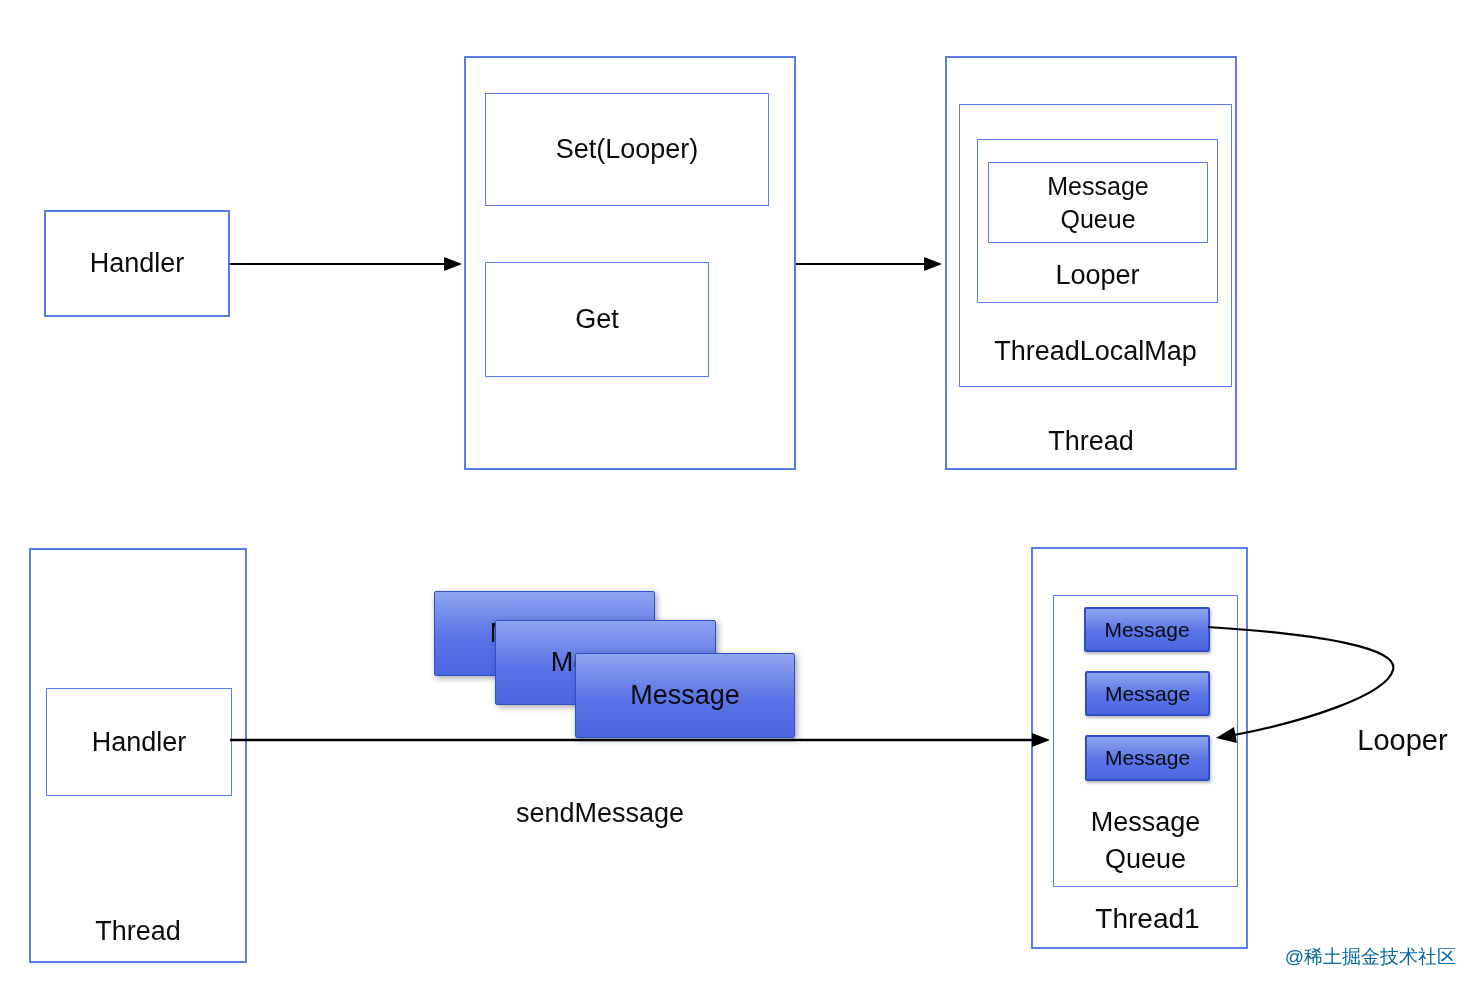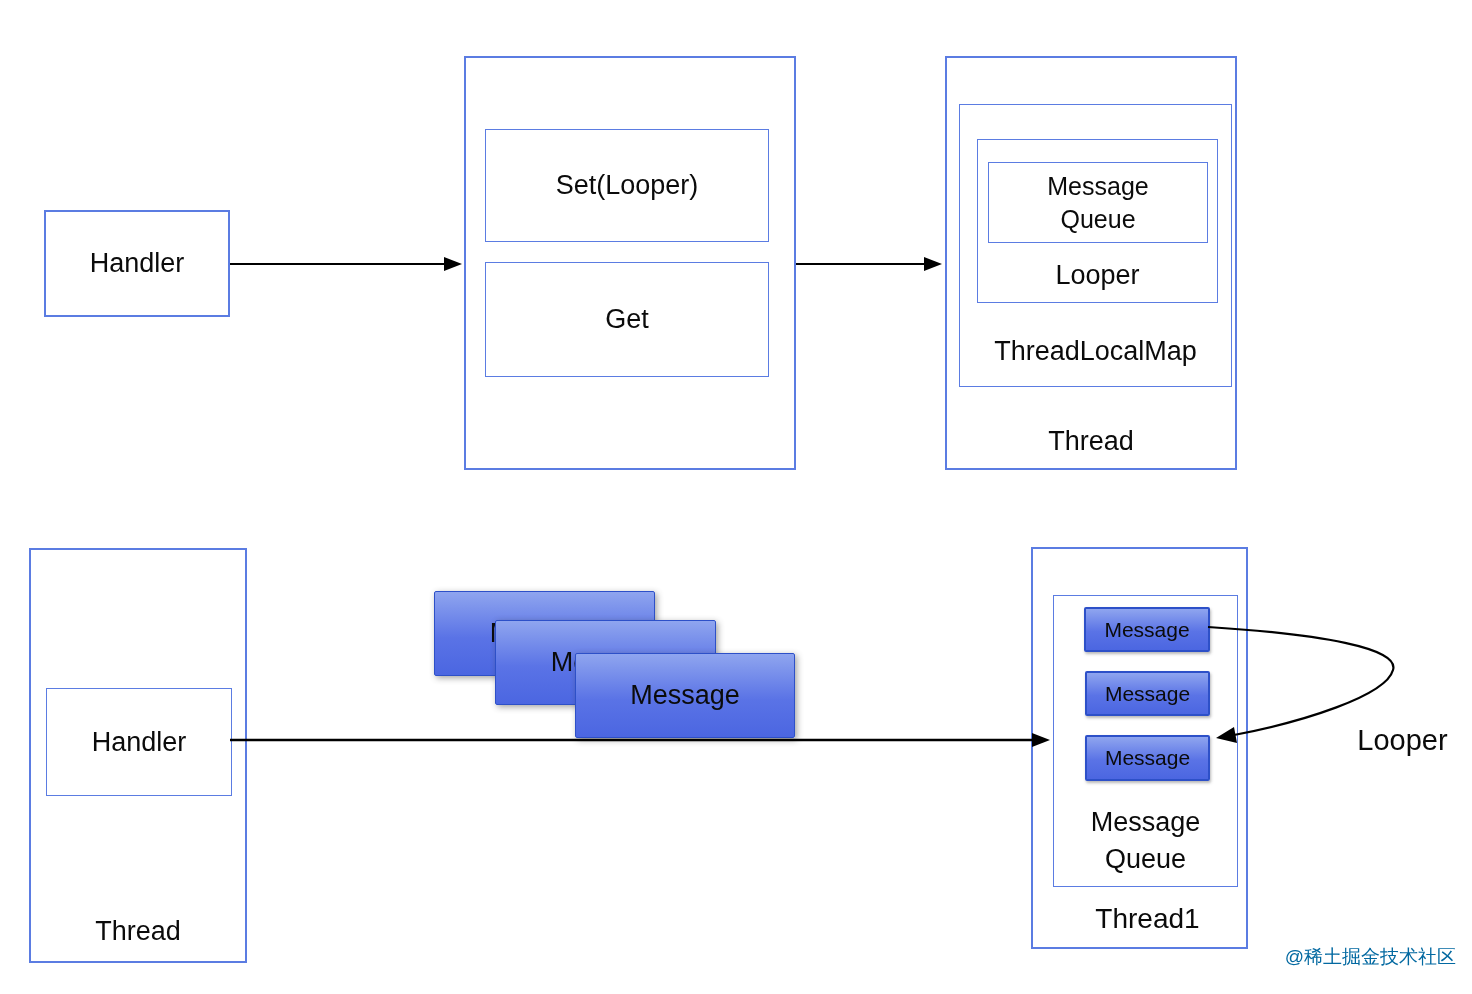--- a/index.html
+++ b/index.html
@@ -42,24 +42,24 @@
 </head>
 <body>
 
 <div class="canvas">
 
   <div class="box b-outer" style="left:44px; top:210px; width:186px; height:107px;">
     <div class="center-label">Handler</div>
   </div>
 
   <div class="box b-outer" style="left:464px; top:56px; width:332px; height:414px;">
-    <div class="box b-inner" style="left:19px; top:35px; width:284px; height:113px;margin-top:36px;">
+    <div class="box b-inner" style="left:19px; top:35px; width:284px; height:113px;">
       <div class="center-label">Set(Looper)</div>
     </div>
-    <div class="box b-inner" style="left:19px; top:204px; width:284px; height:115px;">
+    <div class="box b-inner" style="left:19px; top:204px; width:224px; height:115px;">
       <div class="center-label">Get</div>
     </div>
   </div>
 
   <div class="box b-outer" style="left:945px; top:56px; width:292px; height:414px;">
     <div class="box b-inner" style="left:12px; top:46px; width:273px; height:283px;">
       <div class="box b-inner" style="left:17px; top:34px; width:241px; height:164px;">
         <div class="box b-inner" style="left:10px; top:22px; width:220px; height:81px;">
           <div class="center-label">
             <span class="wrap-label" style="width:130px; font-size:25px;">Message Queue</span>
@@ -82,20 +82,21 @@
   <div class="msg-card" style="left:434px; top:591px; width:221px; height:85px; z-index:10;">
     <span>Message</span>
   </div>
   <div class="msg-card" style="left:495px; top:620px; width:221px; height:85px; z-index:11;">
     <span>Message</span>
   </div>
   <div class="msg-card" style="left:575px; top:653px; width:220px; height:85px; z-index:12;">
     <span>Message</span>
   </div>
 
+  <div class="float-label" style="left:450px; top:798px; width:300px; font-size:27px;">sendMessage</div>
 
   <div class="box b-outer" style="left:1031px; top:547px; width:217px; height:402px;">
     <div class="box b-inner" style="left:20px; top:46px; width:185px; height:292px;">
       <div class="msg-item" style="left:30px; top:11px; width:126px; height:45px;">
         <span>Message</span>
       </div>
       <div class="msg-item" style="left:31px; top:75px; width:125px; height:45px;">
         <span>Message</span>
       </div>
       <div class="msg-item" style="left:31px; top:139px; width:125px; height:46px;">

